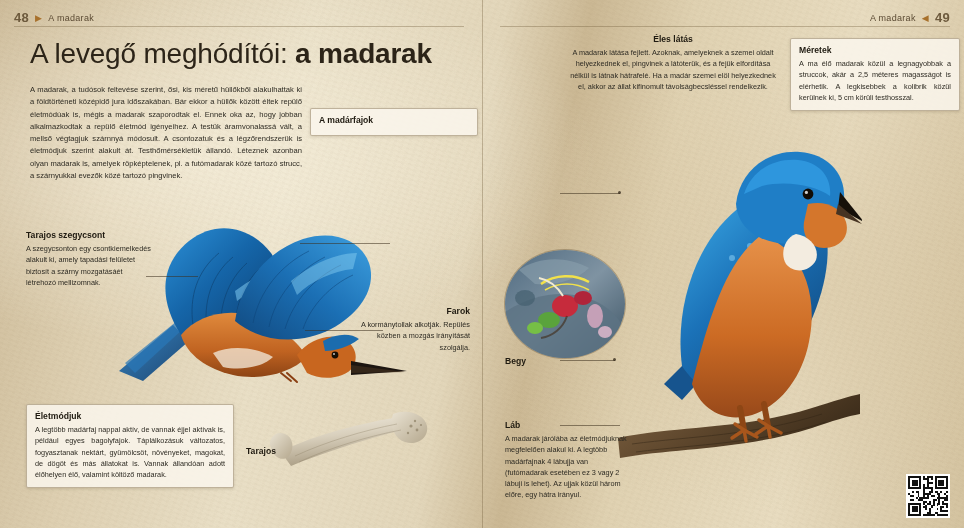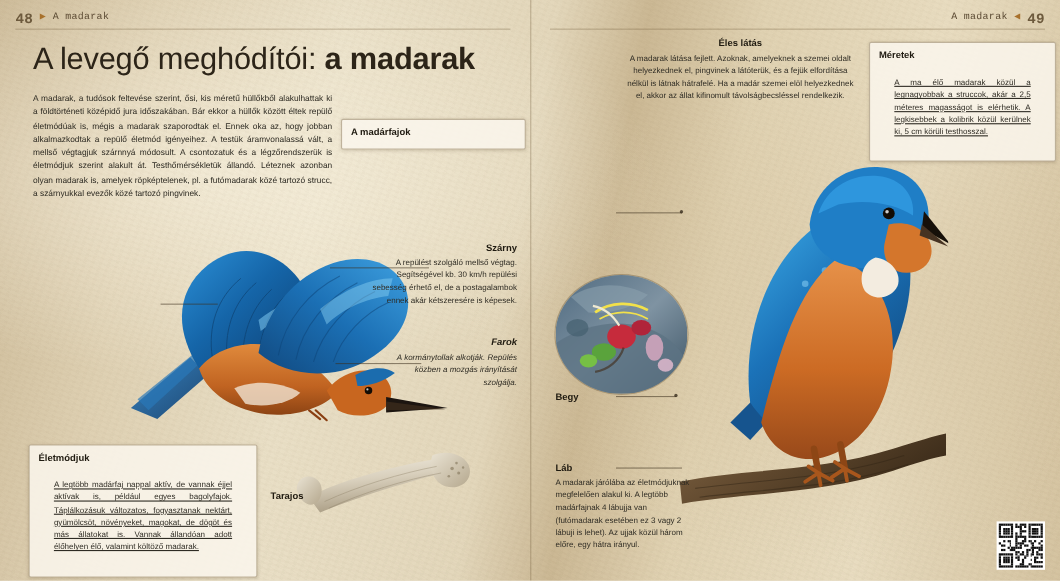--- a/index.html
+++ b/index.html
@@ -47,22 +47,22 @@
       10px 0 22px -6px rgba(90,70,40,0.35);
   }
   
   .runhead {
     position: absolute;
     top: 10px;
     font-size: 9px;
     color: #5b4a33;
     letter-spacing: 0.3px;
     display: flex;
+    align-items: center;
     gap: 6px;
-    font-family: Liberation Mono, monospace;
   }
   .runhead .pg {
     font-size: 13px;
     font-weight: bold;
     color: #6d5a3d;
   }
   .runhead .tri {
     color: #a8712c;
     font-size: 9px;
   }
@@ -119,23 +119,22 @@
   .box .h {
     font-size: 8.6px;
     font-weight: bold;
     color: #1f1a10;
     margin: 0 0 3px 0;
   }
   .box .t {
     font-size: 7.3px;
     line-height: 1.55;
     color: #2e2b23;
-    margin: 14px;
+    margin: 0;
     text-align: justify;
-    text-decoration: underline;
   }
 
   
   .lbl {
     position: absolute;
   }
   .lbl .h {
     font-size: 8.6px;
     font-weight: bold;
     color: #1f1a10;
@@ -410,27 +409,27 @@
     <p class="h">Éles látás</p>
     <p class="t">A madarak látása fejlett. Azoknak, amelyeknek a szemei oldalt helyezkednek el, pingvinek a látóterük, és a fejük elfordítása nélkül is látnak hátrafelé. Ha a madár szemei elöl helyezkednek el, akkor az állat kifinomult távolságbecsléssel rendelkezik.</p>
   </div>
 
   <div class="box" style="left:790px; top:38px; width:152px;">
     <p class="h">Méretek</p>
     <p class="t">A ma élő madarak közül a legnagyobbak a struccok, akár a 2,5 méteres magasságot is elérhetik. A legkisebbek a kolibrik közül kerülnek ki, 5 cm körüli testhosszal.</p>
   </div>
 
 
-
-  <div class="lbl ta-r" style="left:330px; top:220px; width:140px;">
-    <p class="h">Szárny</p>
-    <p class="t">A repülést szolgáló mellső végtag. Segítségével kb. 30 km/h repülési sebesség érhető el, de a postagalambok ennek akár kétszeresére is képesek.</p>
-  </div>
-
-  <div class="lbl ta-r" style="left:350px; top:306px; width:120px;font-style:italic;">
+  <div class="lbl" style="left:26px; top:230px; width:128px;">
+    <p class="h">Tarajos szegycsont</p>
+    <p class="t">A szegycsonton egy csontkiemelkedés alakult ki, amely tapadási felületet biztosít a szárny mozgatásáét létrehozó mellizomnak.</p>
+  </div>
+
+
+  <div class="lbl ta-r" style="left:350px; top:306px; width:120px;">
     <p class="h">Farok</p>
     <p class="t">A kormánytollak alkotják. Repülés közben a mozgás irányítását szolgálja.</p>
   </div>
 
   <div class="lbl" style="left:505px; top:356px; width:118px;">
     <p class="h">Begy</p>
   </div>
 
   <div class="lbl" style="left:505px; top:420px; width:126px;">
     <p class="h">Láb</p>

